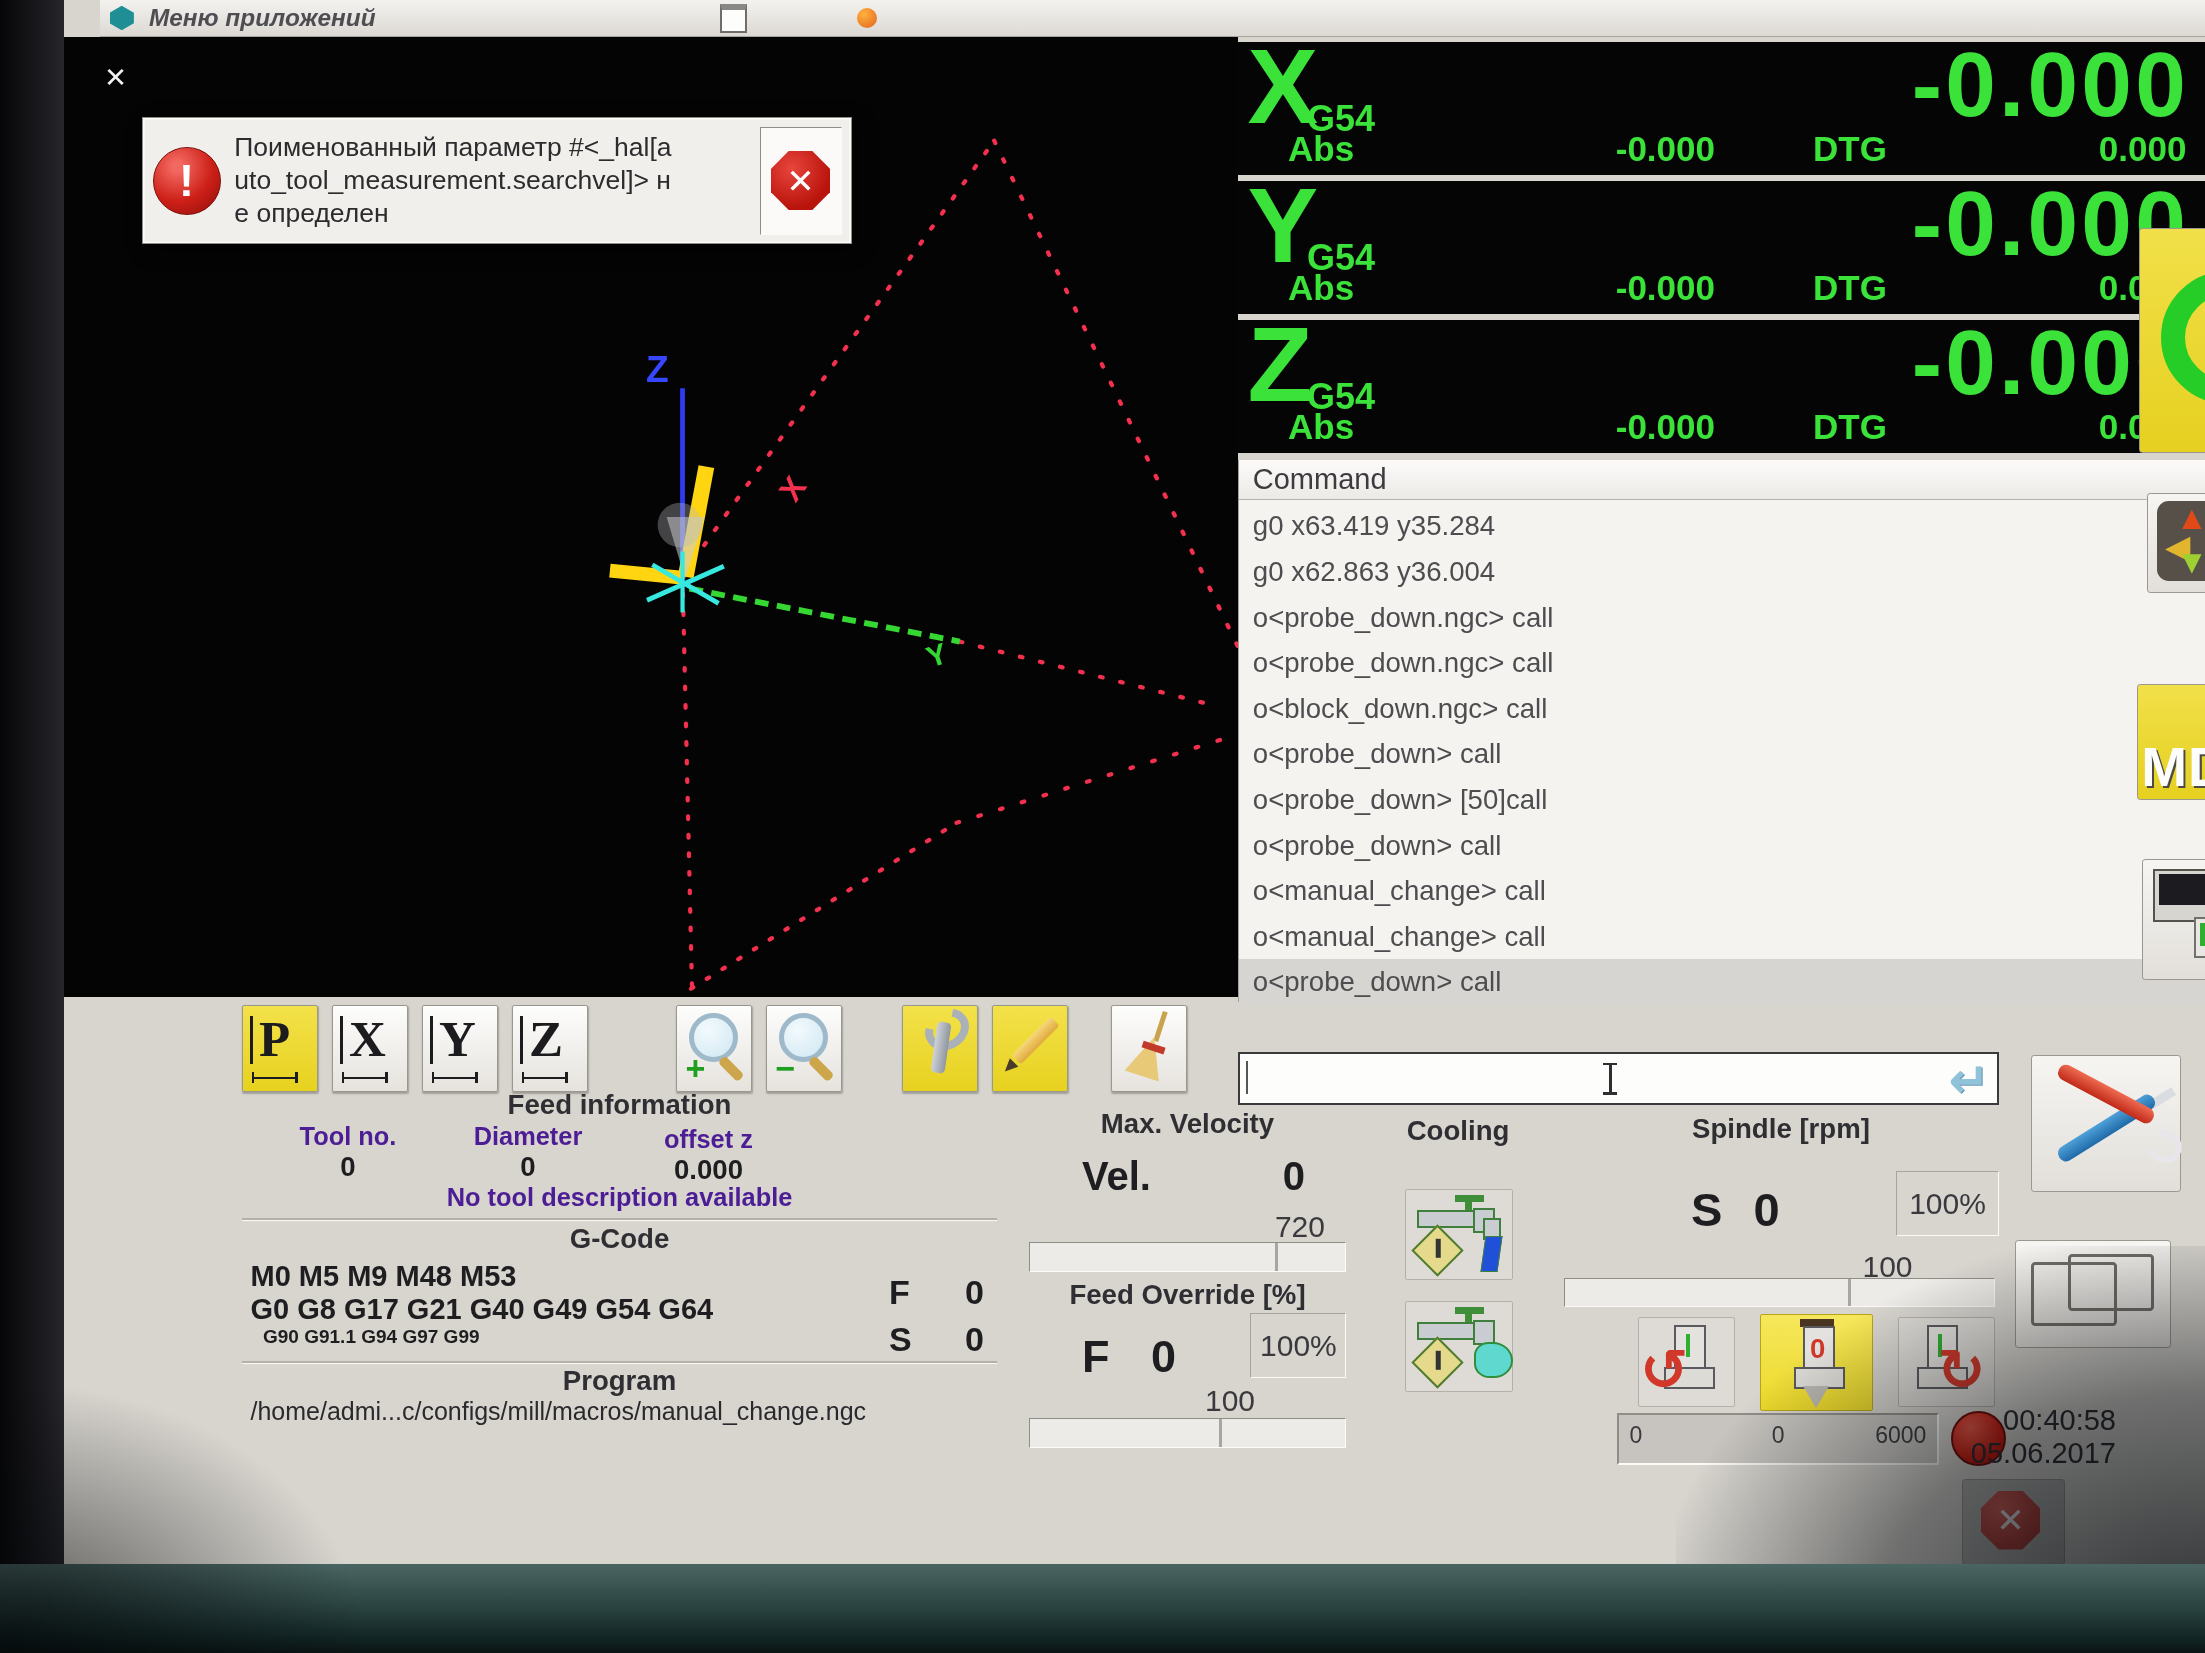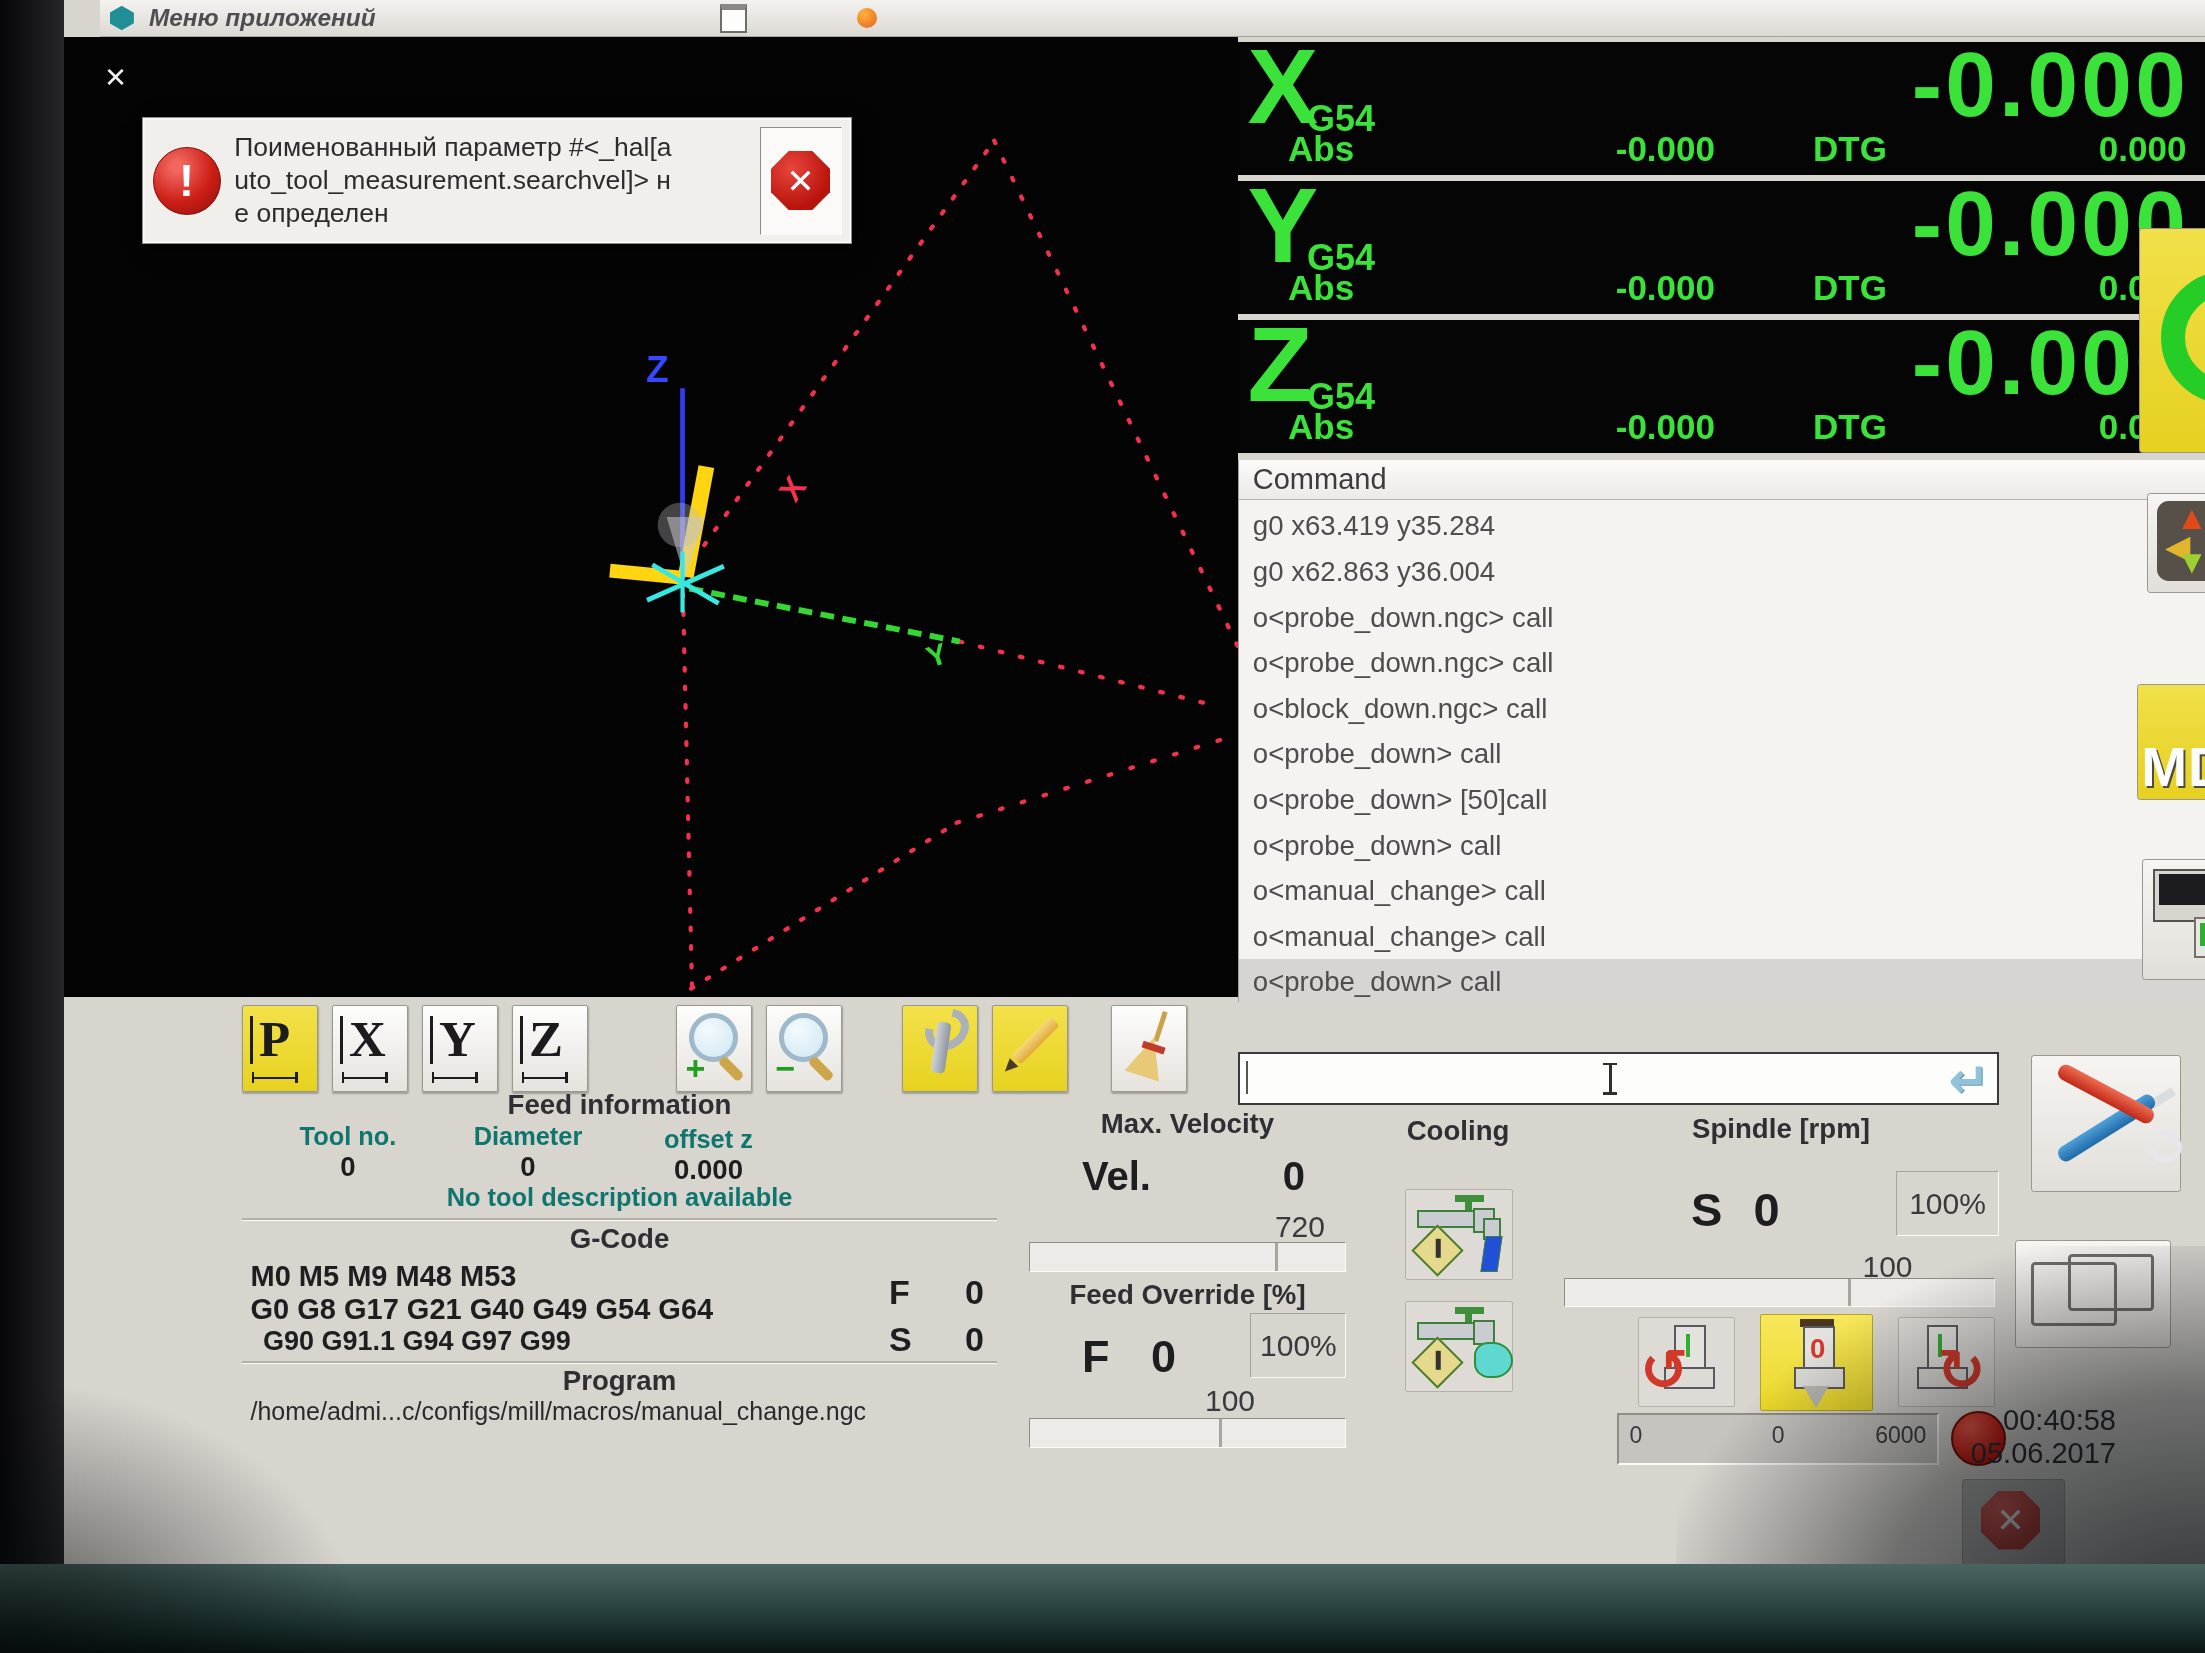--- a/index.html
+++ b/index.html
@@ -91,21 +91,21 @@
     background:linear-gradient(#f6d87c,#e0a93c);transform:rotate(-45deg);}
   .pencil-tip{position:absolute;left:9.5px;top:55px;width:0;height:0;border-left:13.8px solid #4a3a28;
     border-top:6.4px solid transparent;border-bottom:6.4px solid transparent;transform:rotate(135deg);}
   .broom-head{position:absolute;left:18px;top:30px;width:0;height:0;
     border-bottom:41px solid #e8c978;border-left:18px solid transparent;border-right:18px solid transparent;
     transform:rotate(18deg);}
   .broom-band{position:absolute;left:30px;top:38px;width:23px;height:7.4px;background:#c23b2a;transform:rotate(18deg);}
   .broom-handle{position:absolute;left:46px;top:5.3px;width:5.3px;height:31px;background:#caa24b;transform:rotate(18deg);}
   
   .ptitle{position:absolute;font-size:27.6px;font-weight:bold;color:#2f2f33;}
-  .plabel{font-size:25.4px;font-weight:bold;color:#0f766e;}
+  .plabel{font-size:25.4px;font-weight:bold;color:#4c1d95;}
   .pval{font-size:27.6px;font-weight:bold;color:#1e1e20;}
   .etched{border:1.6px solid;border-color:#a7a49e #fbfaf7 #fbfaf7 #a7a49e;}
   .slider{position:absolute;background:#edebe7;border:1.6px solid;border-color:#8f8d88 #fcfbf9 #fcfbf9 #8f8d88;}
   .slider .div{position:absolute;top:0;width:3.2px;height:100%;background:#a9a6a0;}
   
   .cbtn{position:absolute;background:#dedbd6;border:1.6px solid #b3b0aa;border-radius:2.1px;}
   .cbtn.on{background:linear-gradient(#f6e75c,#ecd92a);border-color:#b7a516;}
   .diamond{position:absolute;width:33px;height:33px;background:#e5d98c;border:2.7px solid #4e7c32;transform:rotate(45deg);}
   .diamond i{position:absolute;left:12.7px;top:5.3px;width:4.8px;height:19px;background:#333;transform:rotate(-45deg);}
   .pipe-h{position:absolute;background:#c9cdd2;border:2.1px solid #3f7f3c;}
@@ -317,21 +317,21 @@
       <div class="abs plabel" style="left:212px;top:35px;width:148px;text-align:center;">Diameter</div>
       <div class="abs plabel" style="left:387px;top:38px;width:159px;text-align:center;">offset z</div>
       <div class="abs pval" style="left:32px;top:64px;width:148px;text-align:center;">0</div>
       <div class="abs pval" style="left:212px;top:64px;width:148px;text-align:center;">0</div>
       <div class="abs pval" style="left:387px;top:67px;width:159px;text-align:center;">0.000</div>
       <div class="abs plabel" style="left:0;top:96px;width:100%;text-align:center;">No tool description available</div>
       <div class="abs" style="left:0;top:131px;width:100%;height:1.6px;background:#b3b0aa;box-shadow:0 1.1px 0 #f8f7f4;"></div>
       <div class="ptitle" style="left:0;width:100%;text-align:center;top:136px;">G-Code</div>
       <div class="abs pval" style="left:8.5px;top:173px;font-size:29px;">M0 M5 M9 M48 M53</div>
       <div class="abs pval" style="left:8.5px;top:206px;font-size:29px;">G0 G8 G17 G21 G40 G49 G54 G64</div>
-      <div class="abs pval" style="left:21px;top:239px;font-size:27px;">G90 G91.1 G94 G97 G99</div>
+      <div class="abs pval" style="left:21px;top:239px;font-size:19px;">G90 G91.1 G94 G97 G99</div>
       <div class="abs fs-letter" style="left:647px;top:186px;">F</div>
       <div class="abs fs-letter" style="left:705px;top:186px;width:37px;text-align:right;">0</div>
       <div class="abs fs-letter" style="left:647px;top:233px;">S</div>
       <div class="abs fs-letter" style="left:705px;top:233px;width:37px;text-align:right;">0</div>
       <div class="abs" style="left:0;top:274px;width:100%;height:1.6px;background:#b3b0aa;box-shadow:0 1.1px 0 #f8f7f4;"></div>
       <div class="ptitle" style="left:0;width:100%;text-align:center;top:278px;">Program</div>
       <div class="abs" style="left:8.5px;top:310px;font-size:25px;color:#2a2a2e;">/home/admi...c/configs/mill/macros/manual_change.ngc</div>
     </div>
 
     <div class="abs" style="left:954px;top:1108px;width:339px;height:345px;">

